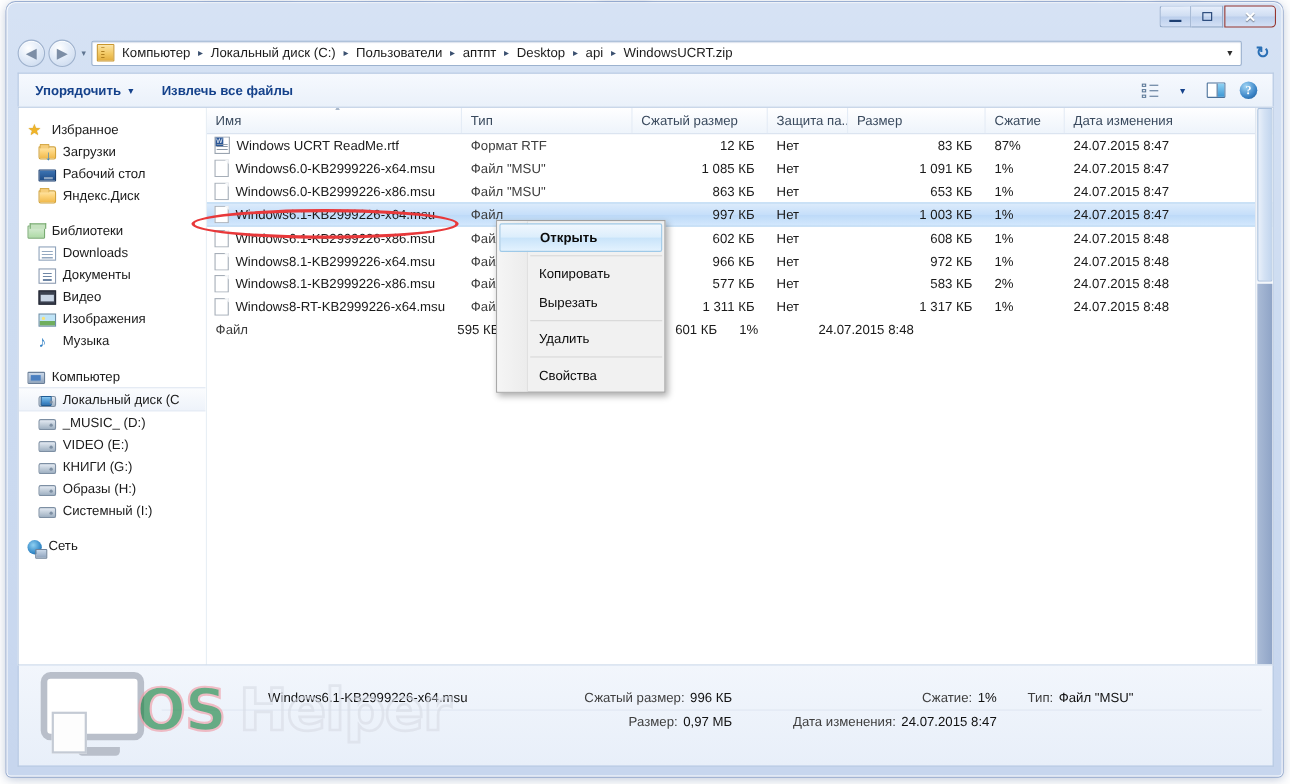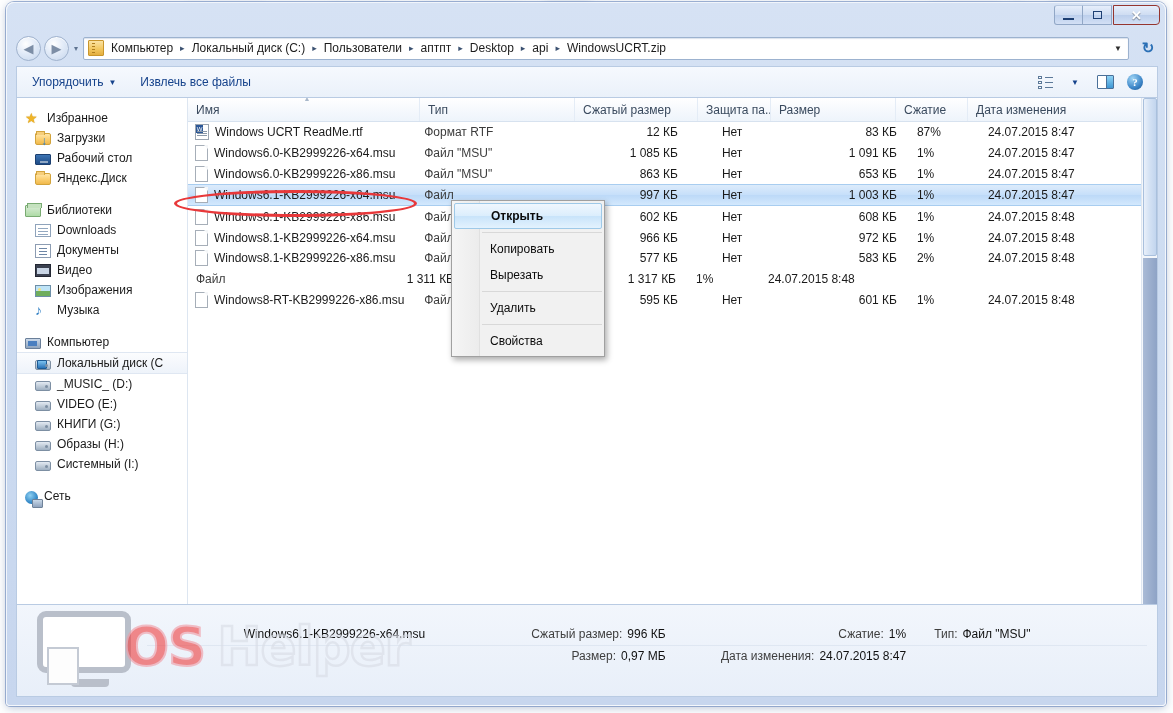--- a/index.html
+++ b/index.html
@@ -139,21 +139,21 @@
     width: 1142px; height: 31px;
     background: linear-gradient(to bottom,#f6f9fe 0%, #eaf1fa 100%);
     border: 1px solid #b9cbe3;
     border-bottom: none;
     display: flex; align-items: center;
   }
   .tbitem {
     font-size: 12px; color: #15428b;
     padding: 4px 8px; margin-left: 6px;
     display: flex; align-items: center; gap: 5px;
-    cursor: default; border: 1px solid transparent; border-radius: 2px;
+    cursor: default; border: 1px solid transparent; border-radius: 2px; font-weight: bold;
   }
   .tb-caret { font-size: 8px; color: #15428b; }
   #tb-right { margin-left: auto; display: flex; align-items: center; gap: 2px; padding-right: 8px; }
   .tbicon { width: 28px; height: 22px; display: flex; align-items: center; justify-content: center; cursor: default; }
   .viewglyph { position: relative; width: 15px; height: 13px; }
   .viewglyph i {
     position: absolute; left: 0; width: 4px; height: 3px;
     border: 1px solid #5c7999; background: #fff; display: block;
   }
   .viewglyph b {
@@ -344,21 +344,21 @@
     border-top: 1px solid #a8cdf0;
     border-bottom: 1px solid #a8cdf0;
     height: 22px;
   }
   .cell { padding-left: 8px; white-space: nowrap; overflow: hidden; }
   .cell.num { text-align: right; padding-right: 12px; padding-left: 0; }
   .cell.dim { color: #3c3c3c; }
   .f-name { width: 232px; display: flex; align-items: center; gap: 6px; padding-left: 7px; }
   .f-type { width: 155px; }
   .f-csize{ width: 123px; }
-  .f-prot { width: 73px; margin-left: 24px; }
+  .f-prot { width: 73px; }
   .f-size { width: 125px; }
   .f-ratio{ width: 72px; }
   .f-date { width: 180px; }
 
   .fileicon {
     width: 13px; height: 16px; background: #fff;
     border: 1px solid #a6aeb8; position: relative; flex-shrink: 0;
   }
   .fileicon::after {
     content:''; position: absolute; right: -1px; top: -1px;
@@ -493,21 +493,21 @@
     position: absolute; left: 124px; top: 616px;
     z-index: 60; pointer-events: none;
     font-family: "DejaVu Sans", sans-serif;
     font-weight: bold;
     font-size: 53px;
     letter-spacing: -1px;
     display: flex; align-items: center; gap: 12px;
     opacity: .62;
   }
   .wm-os {
-    color: #ef4444;
+    color: #15803d;
     -webkit-text-stroke: 2px #f09aa4;
   }
   .wm-helper {
     color: transparent;
     -webkit-text-stroke: 2.5px #d9dde6;
   }
 </style>
 </head>
 <body>
 
@@ -812,33 +812,33 @@
           </div>
           <div class="cell f-type dim">Файл</div>
           <div class="cell num f-csize">577 КБ</div>
           <div class="cell f-prot">Нет</div>
           <div class="cell num f-size">583 КБ</div>
           <div class="cell f-ratio">2%</div>
           <div class="cell f-date">24.07.2015 8:48</div>
         </div>
 
         <div class="frow">
+          <div class="cell f-name">
+            <span class="fileicon"></span>
+            <span>Windows8-RT-KB2999226-x64.msu</span>
+          </div>
           <div class="cell f-type dim">Файл</div>
           <div class="cell num f-csize">1 311 КБ</div>
           <div class="cell f-prot">Нет</div>
           <div class="cell num f-size">1 317 КБ</div>
           <div class="cell f-ratio">1%</div>
           <div class="cell f-date">24.07.2015 8:48</div>
         </div>
 
         <div class="frow">
-          <div class="cell f-name">
-            <span class="fileicon"></span>
-            <span>Windows8-RT-KB2999226-x86.msu</span>
-          </div>
           <div class="cell f-type dim">Файл</div>
           <div class="cell num f-csize">595 КБ</div>
           <div class="cell f-prot">Нет</div>
           <div class="cell num f-size">601 КБ</div>
           <div class="cell f-ratio">1%</div>
           <div class="cell f-date">24.07.2015 8:48</div>
         </div>
 
       </div>
 

